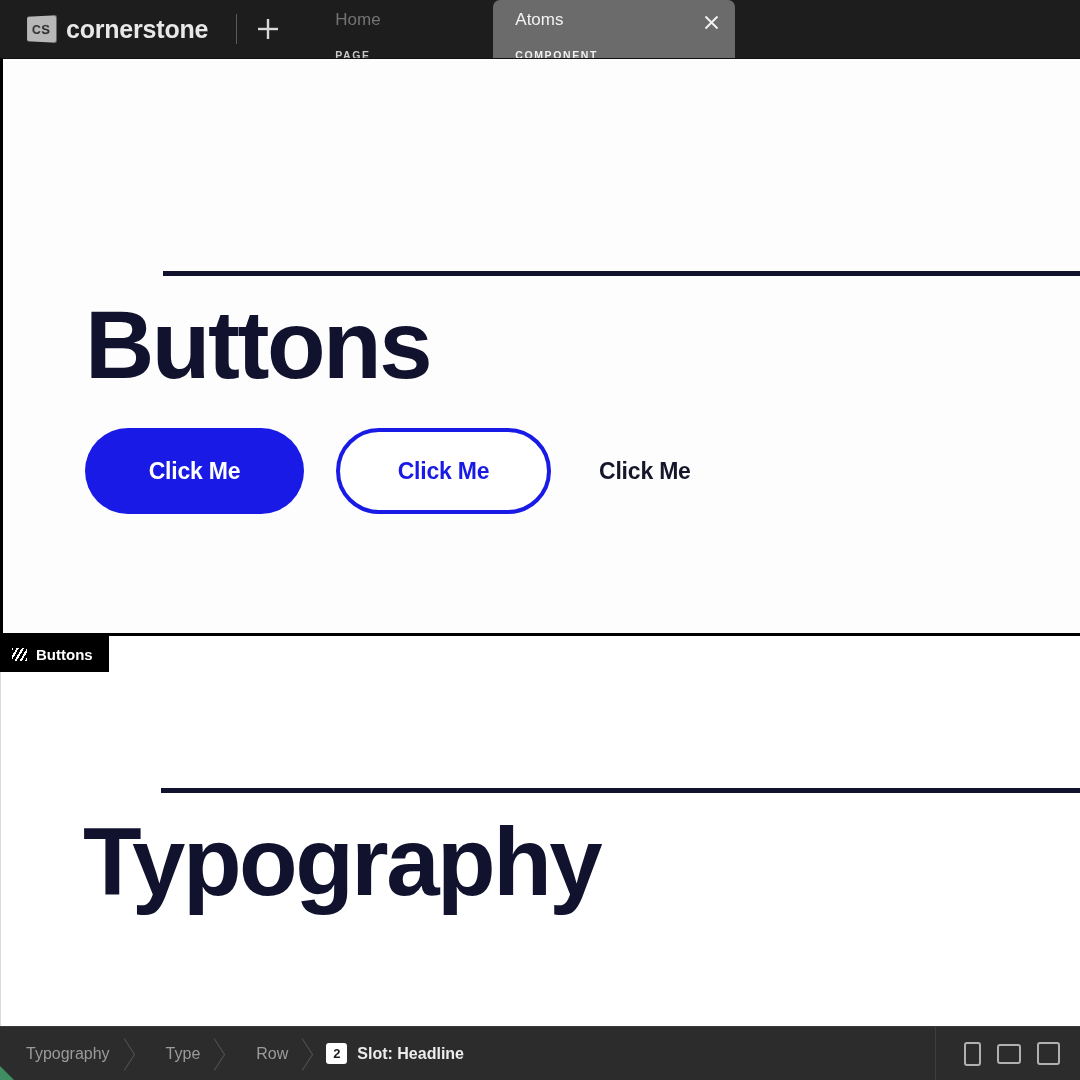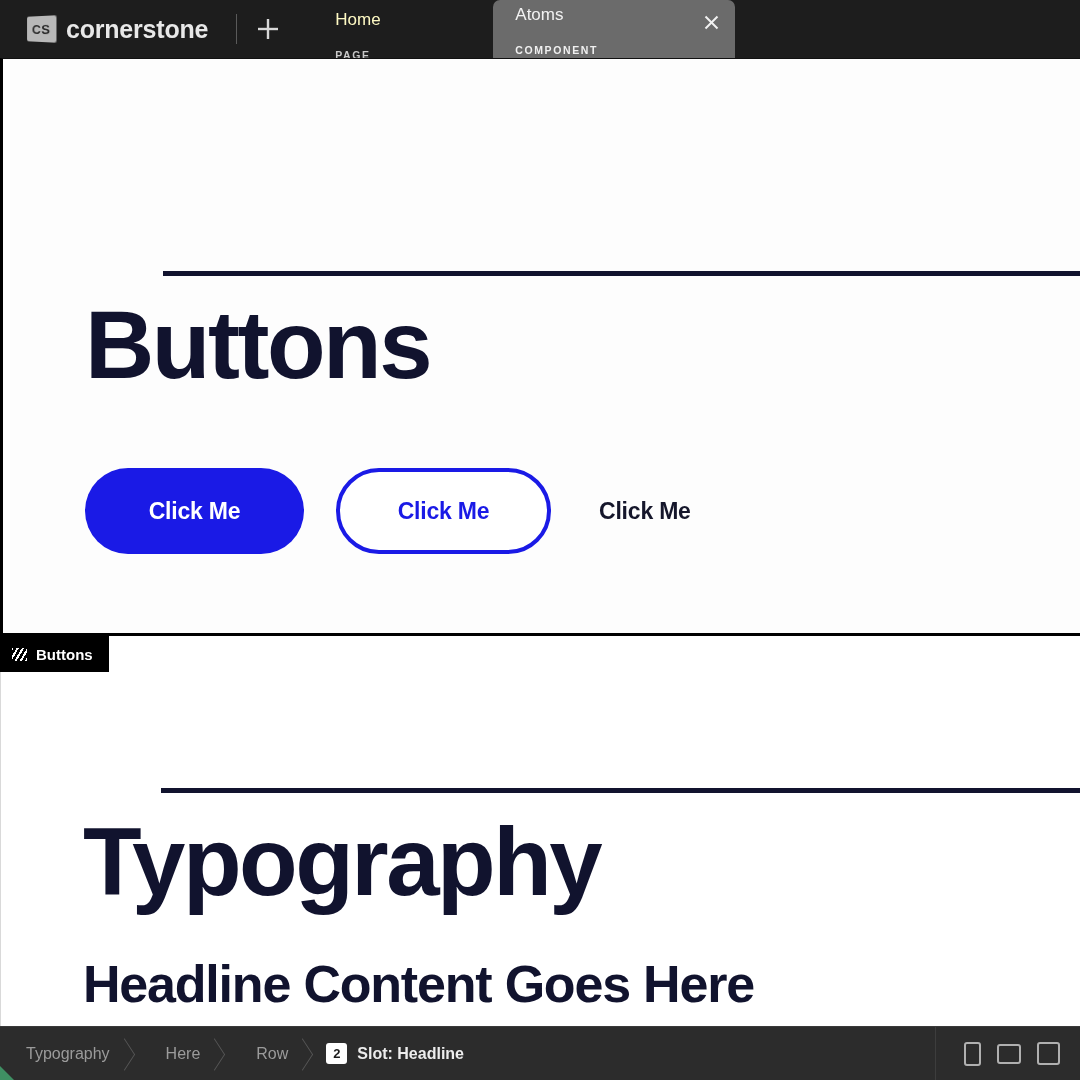--- a/index.html
+++ b/index.html
@@ -96,31 +96,30 @@
     display: flex;
     flex-direction: column;
     justify-content: flex-start;
   }
 
   .tab.active {
     background: #6b6b6b;
     border-radius: 7px 7px 0 0;
     min-width: 242px;
     padding-right: 14px;
-    justify-content: flex-end;
   }
 
   .tab-title {
     color: #f2f2f2;
     font-size: 17px;
     font-weight: 400;
     line-height: 21px;
   }
 
-  .tab.inactive .tab-title { color: #fef9c3; }
+  .tab.inactive .tab-title { color: #737373; }
 
   .tab-sub {
     color: #c9c9c9;
     font-size: 10.5px;
     font-weight: bold;
     letter-spacing: 1.6px;
     line-height: 15px;
     margin-top: 18px;
   }
   .tab.active .tab-sub { color: #f0f0f0; }
@@ -174,21 +173,21 @@
     font-size: 96px;
     font-weight: bold;
     letter-spacing: -2.5px;
     line-height: 1;
   }
 
   .buttons-heading { top: 238px; }
 
   .btn-row {
     position: absolute;
-    top: 409px;
+    top: 369px;
     left: 82px;
     display: flex;
     align-items: center;
   }
 
   .btn {
     font-size: 23px;
     font-weight: bold;
     letter-spacing: -0.2px;
     display: flex;
@@ -420,33 +419,32 @@
     <div class="sel-badge">
       <span class="hatch-icon"></span>
       <span>Buttons</span>
     </div>
 
     <div class="section-typo">
       <div class="rule typo-rule"></div>
 
       <div class="heading-xl typo-heading">Typography</div>
 
-      <div class="heading-md">Headline Content Goes Here</div>
     </div>
 
   </div>
 
   <div class="statusbar">
 
     <div class="crumbs">
       <div class="crumb">
         <span>Typography</span>
       </div>
       <div class="crumb">
-        <span>Here</span>
+        <span>Type</span>
       </div>
       <div class="crumb">
         <span>Row</span>
       </div>
       <div class="crumb current">
         <span class="crumb-badge">2</span>
         <span>Slot: Headline</span>
       </div>
     </div>
 

